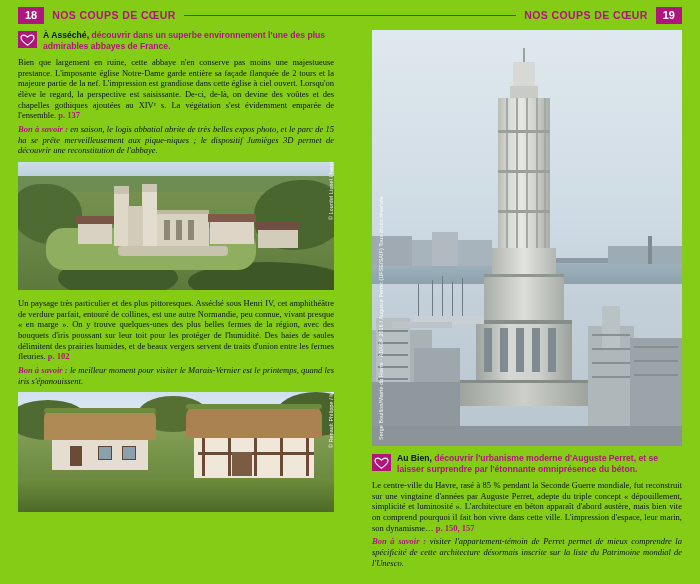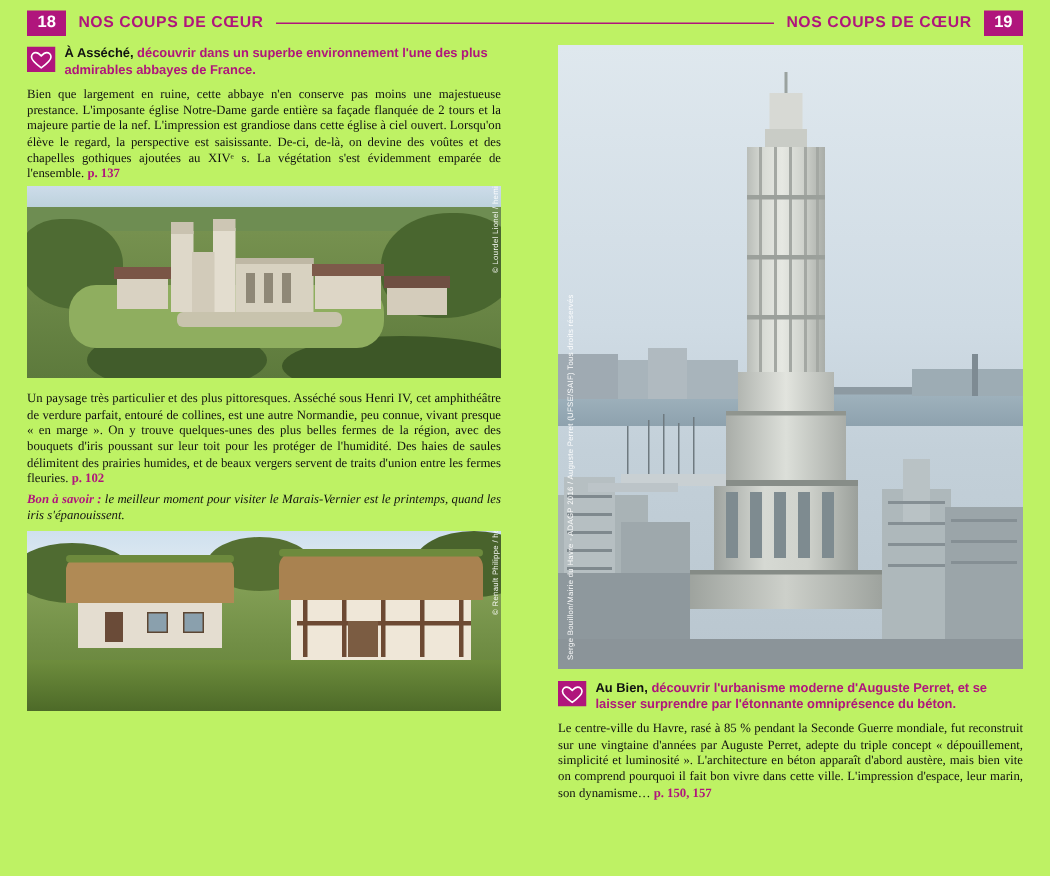--- a/index.html
+++ b/index.html
@@ -3,21 +3,21 @@
 <meta charset="utf-8">
 <style>
   * { box-sizing: border-box; }
   html, body { margin:0; padding:0; }
   body {
     width:700px; height:584px;
     font-family:"Liberation Serif", serif;
     background:#ffffff;
     overflow:hidden;
   }
-  .spread { position:relative; width:700px; height:584px; background:#bef264; }
+  .spread { position:relative; width:700px; height:584px; background:#84cc16; }
 
   
   .hdr { position:absolute; top:0; height:30px; display:flex; align-items:center; }
   .hdr-left { left:0; width:350px; padding-left:18px; }
   .hdr-right { left:350px; width:350px; padding-right:18px; justify-content:flex-end; }
   .folio {
     background:#b0157c; color:#fff; font-family:"Liberation Sans", sans-serif;
     font-weight:bold; font-size:11px; padding:3px 7px 3px 7px; line-height:1;
   }
   .hdr-title {
@@ -105,20 +105,23 @@
           <rect x="0" y="0" width="19" height="17" fill="#b0157c"></rect>
           <path d="M9.5 14.2 C5.2 11.1 3 9.2 3 7.0 C3 5.3 4.3 4.1 5.9 4.1 C7.0 4.1 8.0 4.7 9.5 6.2 C11.0 4.7 12.0 4.1 13.1 4.1 C14.7 4.1 16 5.3 16 7.0 C16 9.2 13.8 11.1 9.5 14.2 Z" fill="none" stroke="#ffffff" stroke-width="1.1"></path>
         </svg>
       </span>
       <p class="tip-title">
         <span>À Asséché, </span><span class="pink">découvrir dans un superbe environnement l'une des plus admirables abbayes de France.</span>
       </p>
     </div>
     <p class="body">
       <span>Bien que largement en ruine, cette abbaye n'en conserve pas moins une majestueuse prestance. L'imposante église Notre-Dame garde entière sa façade flanquée de 2 tours et la majeure partie de la nef. L'impression est grandiose dans cette église à ciel ouvert. Lorsqu'on élève le regard, la perspective est saisissante. De-ci, de-là, on devine des voûtes et des chapelles gothiques ajoutées au XIVᵉ s. La végétation s'est évidemment emparée de l'ensemble.</span> <span class="ref">p. 137</span>
+    </p>
+    <p class="tipbox">
+      <span class="lbl">Bon à savoir :</span> <span>en saison, le logis abbatial abrite de très belles expos photo, et le parc de 15 ha se prête merveilleusement aux pique-niques ; le dispositif Jumièges 3D permet de découvrir une reconstitution de l'abbaye.</span>
     </p>
 
     <div class="photo" id="photo-abbey">
       <div class="shape" style="left:0;top:0;width:316px;height:18px;background:linear-gradient(#cddcea,#b8cfd8);"></div>
       <div class="shape" style="left:0;top:14px;width:316px;height:22px;background:#6e8d52;"></div>
       <div class="shape" style="left:0;top:30px;width:316px;height:98px;background:linear-gradient(#76914f,#5d7a3c);"></div>
 
       <div class="shape" style="left:-6px;top:22px;width:70px;height:60px;background:#4e6b33;border-radius:40% 50% 45% 55%;"></div>
       <div class="shape" style="left:236px;top:18px;width:92px;height:70px;background:#49662f;border-radius:50% 45% 55% 40%;"></div>
       <div class="shape" style="left:40px;top:96px;width:120px;height:40px;background:#415c2b;border-radius:50%;"></div>
@@ -281,15 +284,18 @@
           <path d="M9.5 14.2 C5.2 11.1 3 9.2 3 7.0 C3 5.3 4.3 4.1 5.9 4.1 C7.0 4.1 8.0 4.7 9.5 6.2 C11.0 4.7 12.0 4.1 13.1 4.1 C14.7 4.1 16 5.3 16 7.0 C16 9.2 13.8 11.1 9.5 14.2 Z" fill="none" stroke="#ffffff" stroke-width="1.1"></path>
         </svg>
       </span>
       <p class="tip-title">
         <span>Au Bien, </span><span class="pink">découvrir l'urbanisme moderne d'Auguste Perret, et se laisser surprendre par l'étonnante omniprésence du béton.</span>
       </p>
     </div>
     <p class="body">
       <span>Le centre-ville du Havre, rasé à 85 % pendant la Seconde Guerre mondiale, fut reconstruit sur une vingtaine d'années par Auguste Perret, adepte du triple concept « dépouillement, simplicité et luminosité ». L'architecture en béton apparaît d'abord austère, mais bien vite on comprend pourquoi il fait bon vivre dans cette ville. L'impression d'espace, leur marin, son dynamisme…</span> <span class="ref">p. 150, 157</span>
     </p>
+    <p class="tipbox">
+      <span class="lbl">Bon à savoir :</span> <span>visiter l'appartement-témoin de Perret permet de mieux comprendre la spécificité de cette architecture désormais inscrite sur la liste du Patrimoine mondial de l'Unesco.</span>
+    </p>
   </div>
 
 </div>
 
 </body></html>

